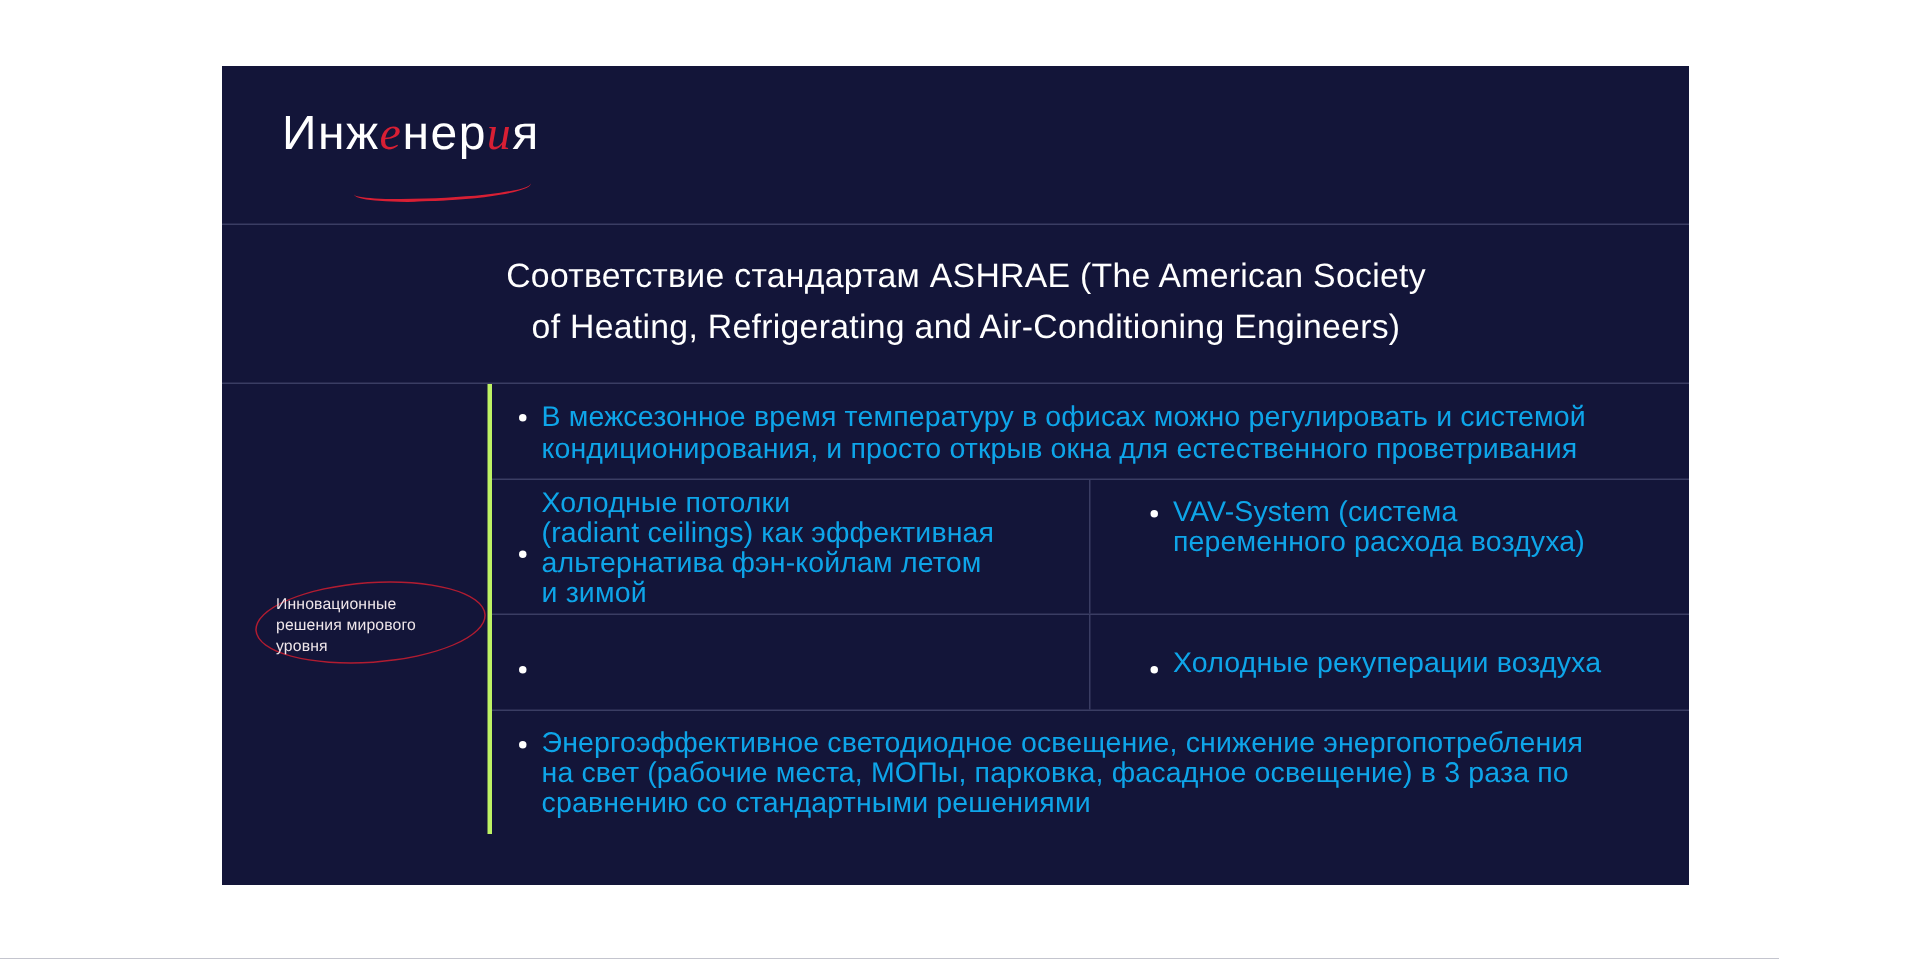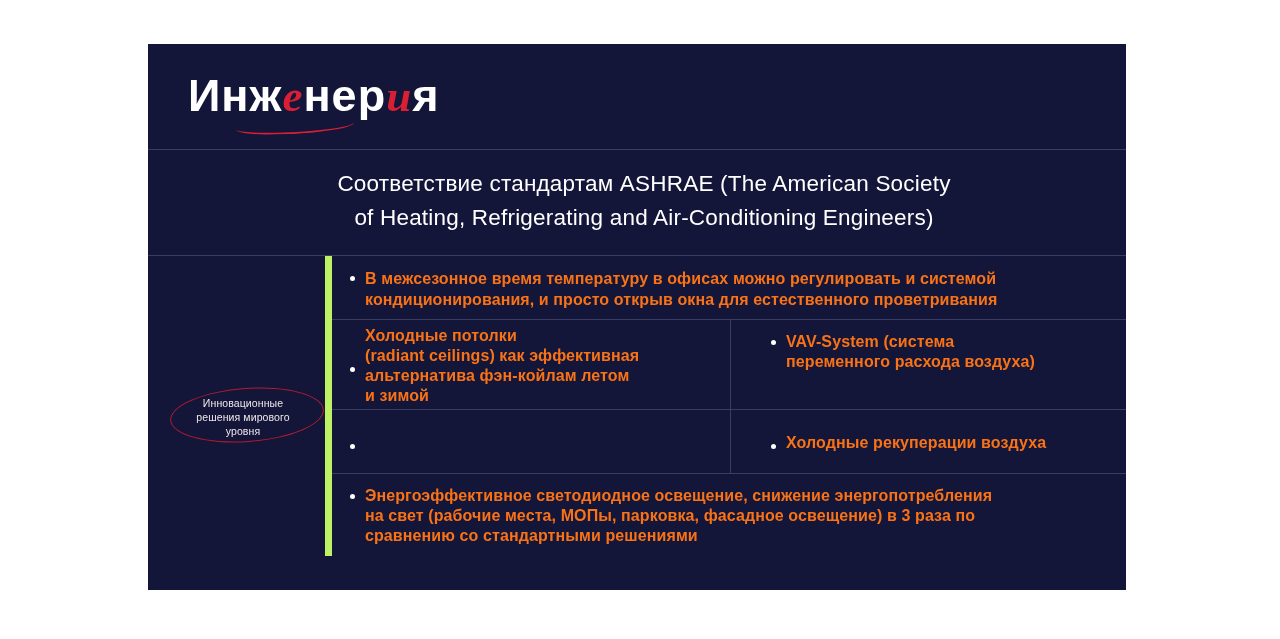--- a/index.html
+++ b/index.html
@@ -24,25 +24,25 @@
   
   .logo-band {
     height: 105px;
     border-bottom: 1px solid #3a3d63;
     position: relative;
   }
   .logo {
     position: absolute;
     left: 40px;
     top: 26px;
-    font-size: 45px;
+    font-size: 32px;
     letter-spacing: 1px;
     white-space: nowrap;
     font-family: "Liberation Sans", sans-serif;
-    font-weight: 700;
+    font-weight: 400;
   }
   .logo .w {
     color: #ffffff;
   }
   .logo .r {
     color: #d81f34;
     font-style: italic;
     font-family: "Liberation Serif", serif;
   }
   .logo-underline {
@@ -69,23 +69,22 @@
     font-weight: 400;
   }
   
   .body-wrap {
     display: flex;
     height: 300px;
   }
   .left-col {
     width: 177px;
     flex: 0 0 177px;
-    border-right: 7px solid #bef264;
+    border-right: 3px solid #bef264;
     position: relative;
-    text-align: center;
   }
   .annotation {
     position: absolute;
     left: 36px;
     top: 140px;
     width: 118px;
     font-size: 10.5px;
     line-height: 14px;
     color: #efe6ea;
     letter-spacing: 0.1px;
@@ -142,26 +141,25 @@
   .bullet {
     width: 5px;
     height: 5px;
     border-radius: 50%;
     background: #ffffff;
     margin-top: 7.5px;
     margin-right: 10px;
     flex: 0 0 5px;
   }
   .txt {
-    font-size: 16px;
+    font-size: 19px;
     line-height: 20px;
     letter-spacing: 0.1px;
-    color: #f97316;
+    color: #0ea5e9;
     white-space: pre-line;
-    font-weight: bold;
   }
   .row-1 .txt { line-height: 21px; }
 </style>
 </head>
 <body>
 
 <div id="slide">
 
   <div class="logo-band">
     <div class="logo"><span class="w">Инж</span><span class="r">е</span><span class="w">нер</span><span class="r">и</span><span class="w">я</span></div>

